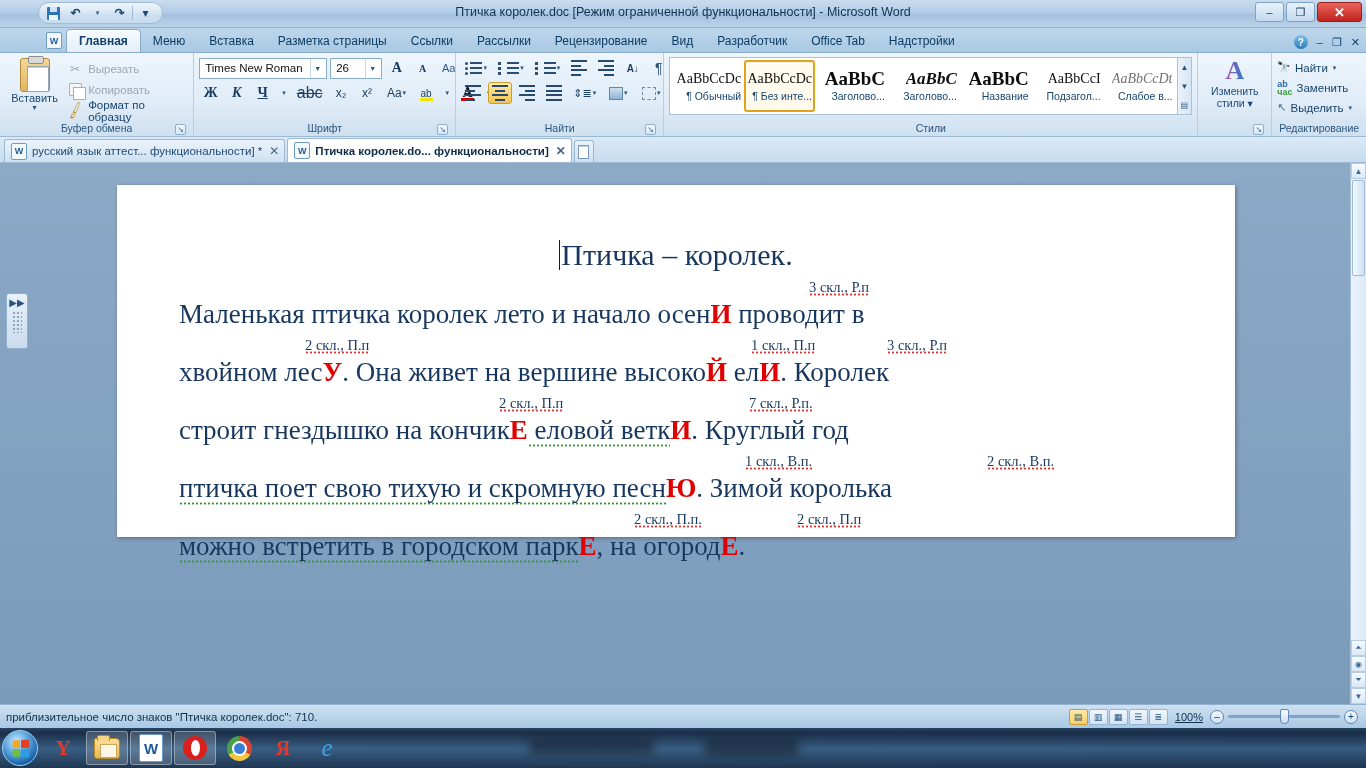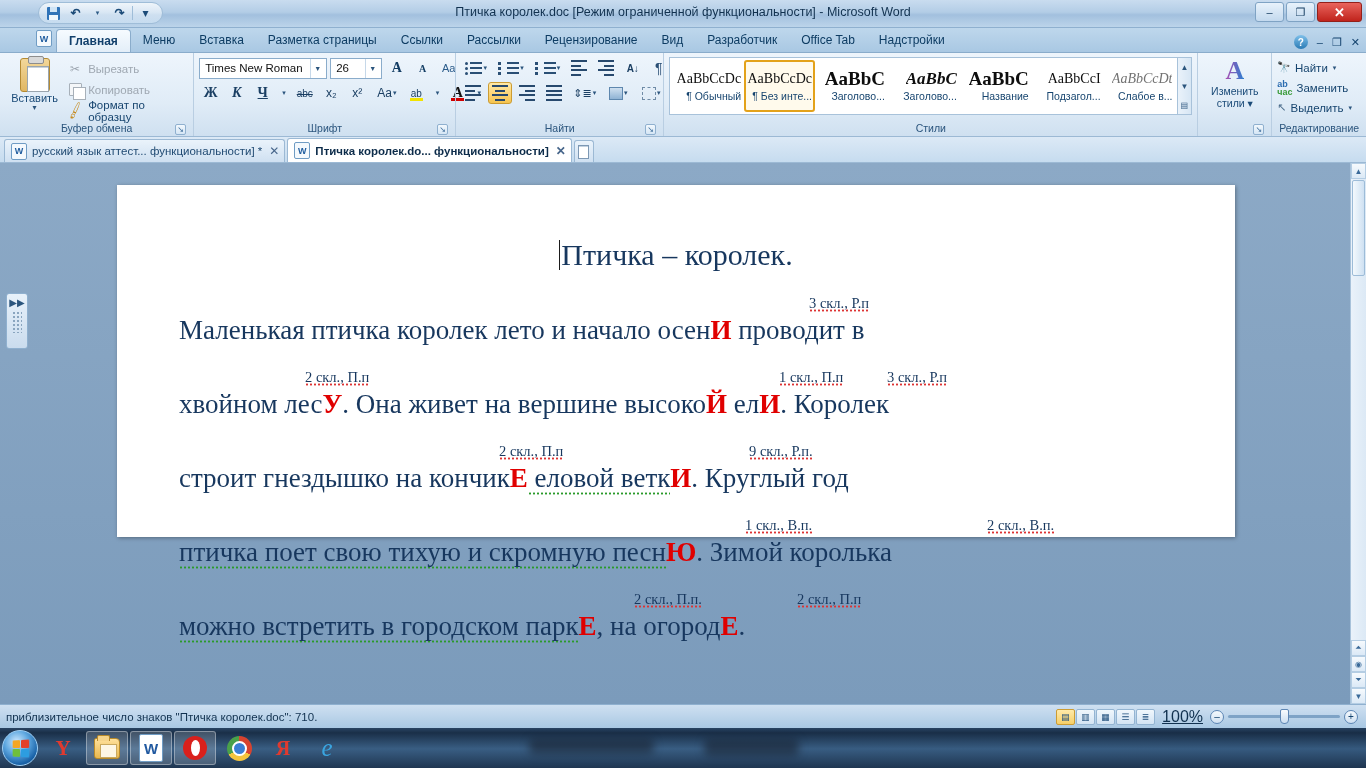--- a/index.html
+++ b/index.html
@@ -76,21 +76,21 @@
     width: 45px;
     background: linear-gradient(to bottom, #e9645c, #c0231c);
     border-color: #93201a; color: #fff; font-weight: bold; font-size: 13px;
   }
 
   
   .tabstrip {
     position: relative; height: 25px; width: 100%;
     background: linear-gradient(to bottom, #bed7ec 0%, #a9c8e3 100%);
     border-bottom: 1px solid #8aaccb;
-    display: flex; align-items: center; padding-left: 36px;
+    display: flex; align-items: flex-end; padding-left: 46px;
   }
   .doc-icon-sm {
     width: 16px; height: 17px; margin: 0 4px 3px 0;
     background: #f4f9fd; border: 1px solid #6f9cc4; border-radius: 2px;
     position: relative; flex: 0 0 auto;
   }
   .doc-icon-sm::after {
     content: "W"; position: absolute; inset: 0;
     font-size: 9px; font-weight: bold; color: #1f5c9e;
     display: flex; align-items: center; justify-content: center;
@@ -194,21 +194,21 @@
     display: flex; align-items: center; justify-content: center;
     font-size: 12px; color: #1b3f63; border: 1px solid transparent; border-radius: 3px;
   }
   .rbtn.wide { min-width: 30px; }
   .grow-a { font-family: "Liberation Serif", serif; font-size: 14px; font-weight: bold; color: #123c63; }
   .shrink-a { font-family: "Liberation Serif", serif; font-size: 10px; font-weight: bold; color: #123c63; }
   .clearfmt { font-size: 11px; color: #2a5b8a; }
   .bold-b { font-family: "Liberation Serif", serif; font-weight: bold; font-size: 14px; }
   .ital-k { font-family: "Liberation Serif", serif; font-style: italic; font-weight: bold; font-size: 14px; }
   .und-u { font-family: "Liberation Serif", serif; font-weight: bold; font-size: 14px; text-decoration: underline; }
-  .strike { text-decoration: line-through; font-size: 10px; }
+  .strike { text-decoration: line-through; font-size: 16px; }
   .hl-btn { position: relative; }
   .hl-bar { position: absolute; left: 4px; right: 4px; bottom: 2px; height: 3px; background: #f2e300; }
   .fc-bar { position: absolute; left: 4px; right: 4px; bottom: 2px; height: 3px; background: #d00000; }
   .tiny-caret { font-size: 7px; color: #2b557d; margin-left: 1px; }
 
   
   .g-par { width: 208px; }
   .par-rows { display: flex; flex-direction: column; gap: 3px; padding-top: 1px; }
   .list-ico { display: flex; flex-direction: column; gap: 2px; align-items: flex-start; }
   .list-ico i { display: flex; align-items: center; gap: 2px; font-size: 0; }
@@ -320,21 +320,21 @@
     padding: 52px 62px 0 62px;
   }
   .doc-title {
     text-align: center; font-size: 30px; line-height: 36px; color: #17375e;
     position: relative; white-space: nowrap;
   }
   .caret {
     display: inline-block; width: 1px; height: 30px; background: #1b1b1b;
     vertical-align: -5px; margin-right: 1px;
   }
-  .tline { position: relative; margin-top: 22px; }
+  .tline { position: relative; margin-top: 6px; }
   .anno-row {
     height: 19px; font-size: 14.5px; color: #17375e; position: relative;
     white-space: nowrap; font-family: "Liberation Serif", serif;
   }
   .anno {
     position: absolute; top: 0; white-space: nowrap;
   }
   .anno .sq {
     border-bottom: 2px dotted transparent;
     background-image: radial-gradient(circle, #d33 1px, transparent 1.2px);
@@ -388,21 +388,21 @@
     border-top: 1px solid #8fb0cf;
     display: flex; align-items: center; padding: 0 6px;
     font-size: 11.5px; color: #11314f;
   }
   .sb-right { position: absolute; right: 8px; display: flex; align-items: center; gap: 7px; }
   .view-btns { display: flex; gap: 1px; }
   .vbtn { width: 19px; height: 16px; border: 1px solid #93b4d2; border-radius: 2px;
     background: linear-gradient(to bottom,#f0f7fc,#d3e4f4);
     display: flex; align-items: center; justify-content: center; font-size: 9px; color: #1d4c79; }
   .vbtn.on { background: linear-gradient(to bottom,#ffeaa9,#f6cf68); border-color: #cc9c33; }
-  .zoom-val { font-size: 16px; color: #11314f; text-decoration: underline; }
+  .zoom-val { font-size: 11px; color: #11314f; text-decoration: underline; }
   .zoom-ctrl { display: flex; align-items: center; gap: 4px; }
   .zcircle { width: 14px; height: 14px; border-radius: 50%; border: 1px solid #5d86b4;
     background: linear-gradient(to bottom,#f4f9fd,#cfe0f1);
     display: flex; align-items: center; justify-content: center; font-size: 10px; color: #14436e; line-height: 12px; }
   .ztrack { width: 112px; height: 3px; background: #7ea3c6; border-radius: 2px; position: relative; }
   .zthumb { position: absolute; left: 52px; top: -6px; width: 9px; height: 15px;
     background: linear-gradient(to bottom,#f8fbfe,#cbdef1); border: 1px solid #5d86b4; border-radius: 2px 2px 4px 4px; }
 
   
   .taskbar {
@@ -848,32 +848,32 @@
               <span class="anno" style="left:630px"><span class="sq">3 скл., Р.п</span></span>
             </div>
             <div class="body-line">
               <span>Маленькая птичка королек лето и  начало осен</span><span class="red">И</span><span>  проводит в</span>
             </div>
           </div>
 
           <div class="tline">
             <div class="anno-row">
               <span class="anno" style="left:126px"><span class="sq">2 скл., П.п</span></span>
-              <span class="anno" style="left:600px"><span class="sq">1 скл., П.п</span></span>
+              <span class="anno" style="left:572px"><span class="sq">1 скл., П.п</span></span>
               <span class="anno" style="left:708px"><span class="sq">3 скл., Р.п</span></span>
             </div>
             <div class="body-line">
               <span>хвойном лес</span><span class="red">У</span><span>. Она живет на вершине высоко</span><span class="red">Й</span><span> ел</span><span class="red">И</span><span>. Королек</span>
             </div>
           </div>
 
           <div class="tline">
             <div class="anno-row">
               <span class="anno" style="left:320px"><span class="sq">2 скл., П.п</span></span>
-              <span class="anno" style="left:570px"><span class="sq">9 скл., Р.п.</span></span>
+              <span class="anno" style="left:570px"><span class="sq">7 скл., Р.п.</span></span>
             </div>
             <div class="body-line">
               <span>строит гнездышко на кончик</span><span class="red">Е</span><span class="sp-green"> еловой ветк</span><span class="red">И</span><span>. Круглый год</span>
             </div>
           </div>
 
           <div class="tline">
             <div class="anno-row">
               <span class="anno" style="left:566px"><span class="sq">1 скл., В.п.</span></span>
               <span class="anno" style="left:808px"><span class="sq">2 скл., В.п.</span></span>

